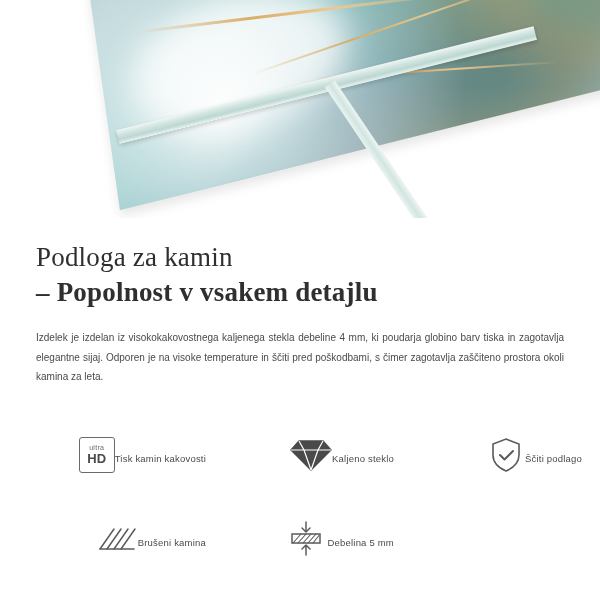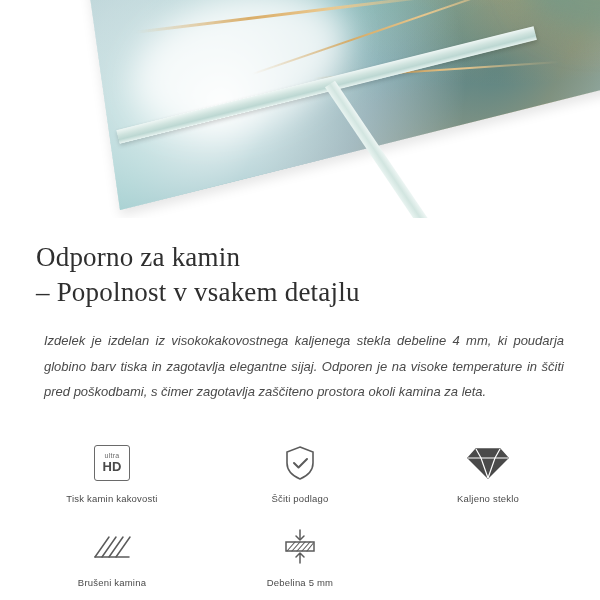--- a/index.html
+++ b/index.html
@@ -111,44 +111,42 @@
   }
   .headline {
     margin: 22px 0 0 0;
     font-family: "Liberation Serif", serif;
     font-weight: 400;
     font-size: 27px;
     line-height: 1.30;
     color: #2f2f2f;
     letter-spacing: 0.2px;
   }
-  .headline .l2 { display: block; }
+  .headline .l2 { display: block; font-weight: bold; }
   .body-copy {
-    margin: 18px 0 0 8px;
-    font-size: 13px;
+    margin: 18px 0 0 0;
+    font-size: 10px;
     line-height: 1.95;
     color: #4a4a4a;
     max-width: 528px;
     text-align: justify;
-    font-style: italic;
   }
 
   
   .features {
     margin-top: 26px;
     display: grid;
     grid-template-columns: repeat(3, 1fr);
     grid-template-rows: repeat(2, 84px);
     padding: 0 18px;
   }
   .feature {
     display: flex;
-    flex-direction: column;
     align-items: center;
-    justify-content: center;
+    justify-content: flex-end;
   }
   .feature .icon {
     height: 44px;
     display: flex;
     align-items: center;
     justify-content: center;
     color: #5b5b5b;
   }
   .feature .caption {
     margin-top: 8px;
@@ -200,59 +198,59 @@
       <div class="edge"></div>
       <div class="edge2"></div>
       <div class="sparkle sp1">✦</div>
       <div class="sparkle sp2">✦</div>
       <div class="sparkle sp3">✦</div>
     </div>
   </div>
 
   <div class="content">
     <h1 class="headline">
-      <span class="l1">Odporno za kamin</span>
+      <span class="l1">Podloga za kamin</span>
       <span class="l2">– Popolnost v vsakem detajlu</span>
     </h1>
     <p class="body-copy">Izdelek je izdelan iz visokokakovostnega kaljenega stekla debeline 4 mm, ki poudarja globino barv tiska in zagotavlja elegantne sijaj. Odporen je na visoke temperature in ščiti pred poškodbami, s čimer zagotavlja zaščiteno prostora okoli kamina za leta.</p>
   </div>
 
   <div class="features">
 
 
     <div class="feature">
       <div class="icon">
         <div class="uhd">
           <span class="u-top">ultra</span>
           <span class="u-bot">HD</span>
         </div>
       </div>
       <div class="caption">Tisk kamin kakovosti</div>
-    </div>
-
-    <div class="feature">
-      <div class="icon">
-        <svg width="38" height="42" viewBox="0 0 38 42" fill="none" stroke="#5b5b5b" stroke-width="1.6">
-          <path d="M19 5 L32 10 v11 c0 8 -6 13 -13 16 c-7 -3 -13 -8 -13 -16 V10 z"></path>
-          <path d="M13 21 l4.5 4.5 L26 17" stroke-width="2" stroke-linecap="round" stroke-linejoin="round"></path>
-        </svg>
-      </div>
-      <div class="caption">Ščiti podlago</div>
     </div>
 
     <div class="feature">
       <div class="icon">
         <svg width="42" height="38" viewBox="0 0 42 38" fill="none" stroke="#4a4a4a" stroke-width="1.4">
           <path d="M9 5 H33 L41 14 L21 34 L1 14 Z" fill="#4a4a4a" stroke="#4a4a4a"></path>
           <path d="M1 14 H41" stroke="#ffffff" stroke-width="1.2"></path>
           <path d="M9 5 L14 14 L21 34" stroke="#ffffff" stroke-width="1.2"></path>
           <path d="M33 5 L28 14 L21 34" stroke="#ffffff" stroke-width="1.2"></path>
         </svg>
       </div>
       <div class="caption">Kaljeno steklo</div>
+    </div>
+
+    <div class="feature">
+      <div class="icon">
+        <svg width="38" height="42" viewBox="0 0 38 42" fill="none" stroke="#5b5b5b" stroke-width="1.6">
+          <path d="M19 5 L32 10 v11 c0 8 -6 13 -13 16 c-7 -3 -13 -8 -13 -16 V10 z"></path>
+          <path d="M13 21 l4.5 4.5 L26 17" stroke-width="2" stroke-linecap="round" stroke-linejoin="round"></path>
+        </svg>
+      </div>
+      <div class="caption">Ščiti podlago</div>
     </div>
 
     <div class="feature">
       <div class="icon">
         <svg width="42" height="36" viewBox="0 0 42 36" fill="none" stroke="#5b5b5b" stroke-width="1.5" stroke-linecap="round">
           <path d="M4 28 L18 8"></path>
           <path d="M11 28 L25 8"></path>
           <path d="M18 28 L32 8"></path>
           <path d="M25 28 L39 8"></path>
           <path d="M4 28 H38" stroke-width="1.5"></path>

